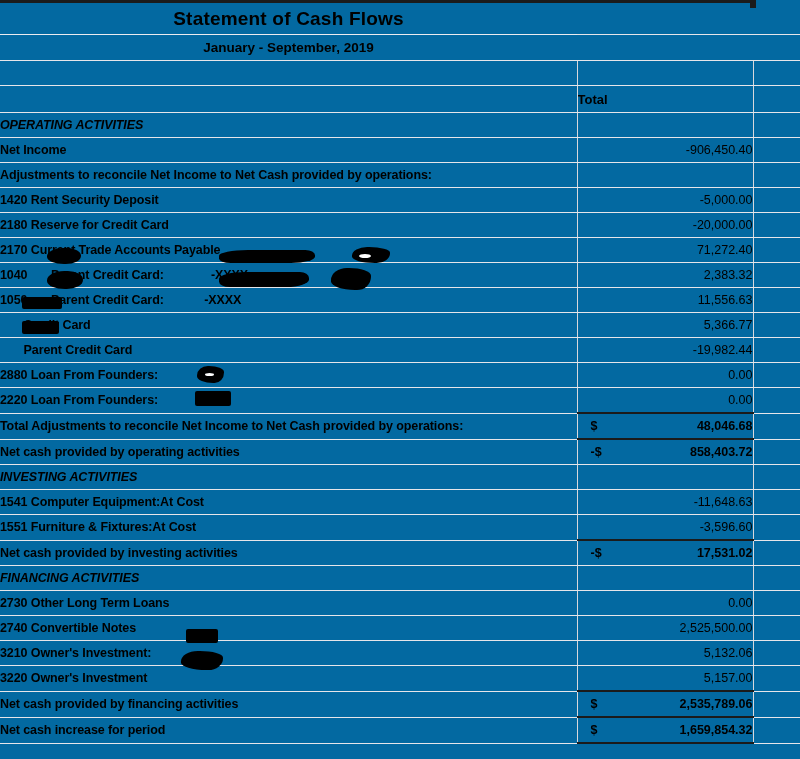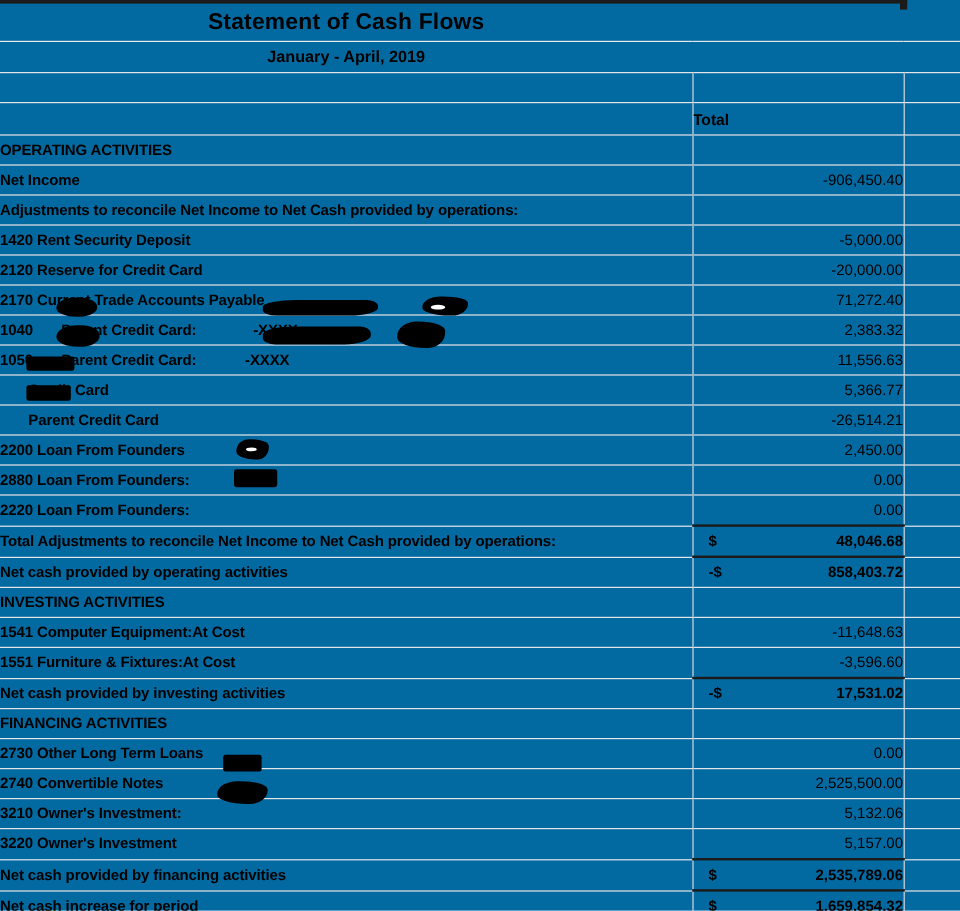--- a/index.html
+++ b/index.html
@@ -129,21 +129,21 @@
     border-right: 1px solid #d8d8dc;
     border-bottom: 2px solid #1b1b1b;
   }
   td.blankcell {
     border-left: 1px solid #d8d8dc;
     border-right: 1px solid #d8d8dc;
   }
   td.nolines { border-left: 0; border-right: 0; }
 
   
-  .section { font-weight: bold; }
+  .section { font-weight: bold; font-style: italic; }
 
   
   .redact {
     position: absolute;
     background: #000000;
     z-index: 3;
     pointer-events: none;
   }
   .rd-round   { border-radius: 48% 42% 45% 50% / 52% 48% 50% 45%; }
   .rd-blob    { border-radius: 40% 55% 35% 60% / 55% 35% 60% 40%; }
@@ -166,21 +166,21 @@
     </colgroup>
     <tbody>
 
       <tr class="title-row">
         <td class="doc-title" style="height:31px;border-bottom:1px solid #ececf0;">Statement of Cash Flows</td>
         <td class="nolines"></td>
         <td class="extra"></td>
       </tr>
 
       <tr class="title-row">
-        <td class="doc-sub" style="height:25px;">January - April, 2019</td>
+        <td class="doc-sub" style="height:25px;">January - September, 2019</td>
         <td class="nolines"></td>
         <td class="extra"></td>
       </tr>
 
       <tr>
         <td class="label" style="height:24px;"></td>
         <td class="blankcell"></td>
         <td class="extra"></td>
       </tr>
 
@@ -216,21 +216,21 @@
 
       <tr>
         <td class="label ind2"><span class="txt">1420 Rent Security Deposit</span></td>
         <td class="total">
             <span class="amt">-5,000.00</span>
           </td>
         <td class="extra"></td>
       </tr>
 
       <tr>
-        <td class="label ind2"><span class="txt">2120 Reserve for Credit Card</span></td>
+        <td class="label ind2"><span class="txt">2180 Reserve for Credit Card</span></td>
         <td class="total">
             <span class="amt">-20,000.00</span>
           </td>
         <td class="extra"></td>
       </tr>
 
       <tr>
         <td class="label ind2"><span class="txt">2170 Current Trade Accounts Payable</span></td>
         <td class="total">
             <span class="amt">71,272.40</span>
@@ -258,32 +258,25 @@
         <td class="label ind2"><span class="txt">&nbsp;&nbsp;&nbsp;&nbsp;&nbsp;&nbsp;&nbsp;Credit Card</span></td>
         <td class="total">
             <span class="amt">5,366.77</span>
           </td>
         <td class="extra"></td>
       </tr>
 
       <tr>
         <td class="label ind2"><span class="txt">&nbsp;&nbsp;&nbsp;&nbsp;&nbsp;&nbsp;&nbsp;Parent Credit Card</span></td>
         <td class="total">
-            <span class="amt">-26,514.21</span>
-          </td>
-        <td class="extra"></td>
-      </tr>
-
-      <tr>
-        <td class="label ind2"><span class="txt">2200 Loan From Founders</span></td>
-        <td class="total">
-            <span class="amt">2,450.00</span>
-          </td>
-        <td class="extra"></td>
-      </tr>
+            <span class="amt">-19,982.44</span>
+          </td>
+        <td class="extra"></td>
+      </tr>
+
 
       <tr>
         <td class="label ind2"><span class="txt">2880 Loan From Founders:</span></td>
         <td class="total">
             <span class="amt">0.00</span>
           </td>
         <td class="extra"></td>
       </tr>
 
       <tr>

